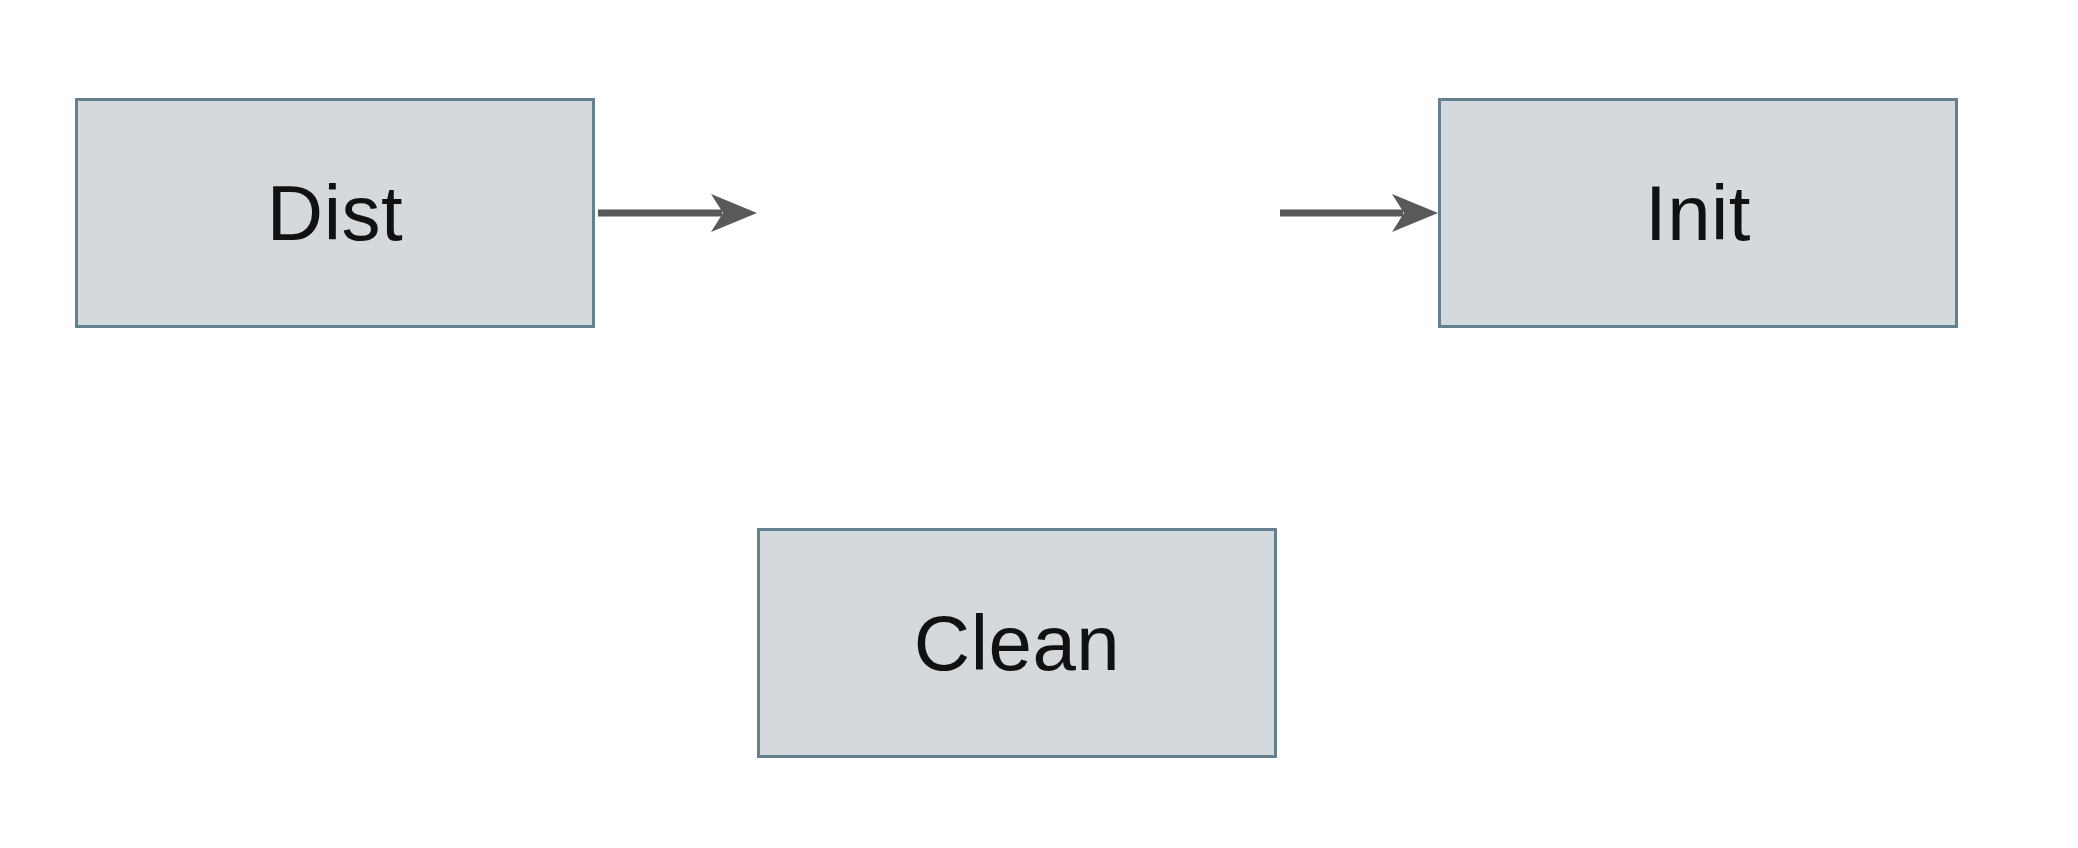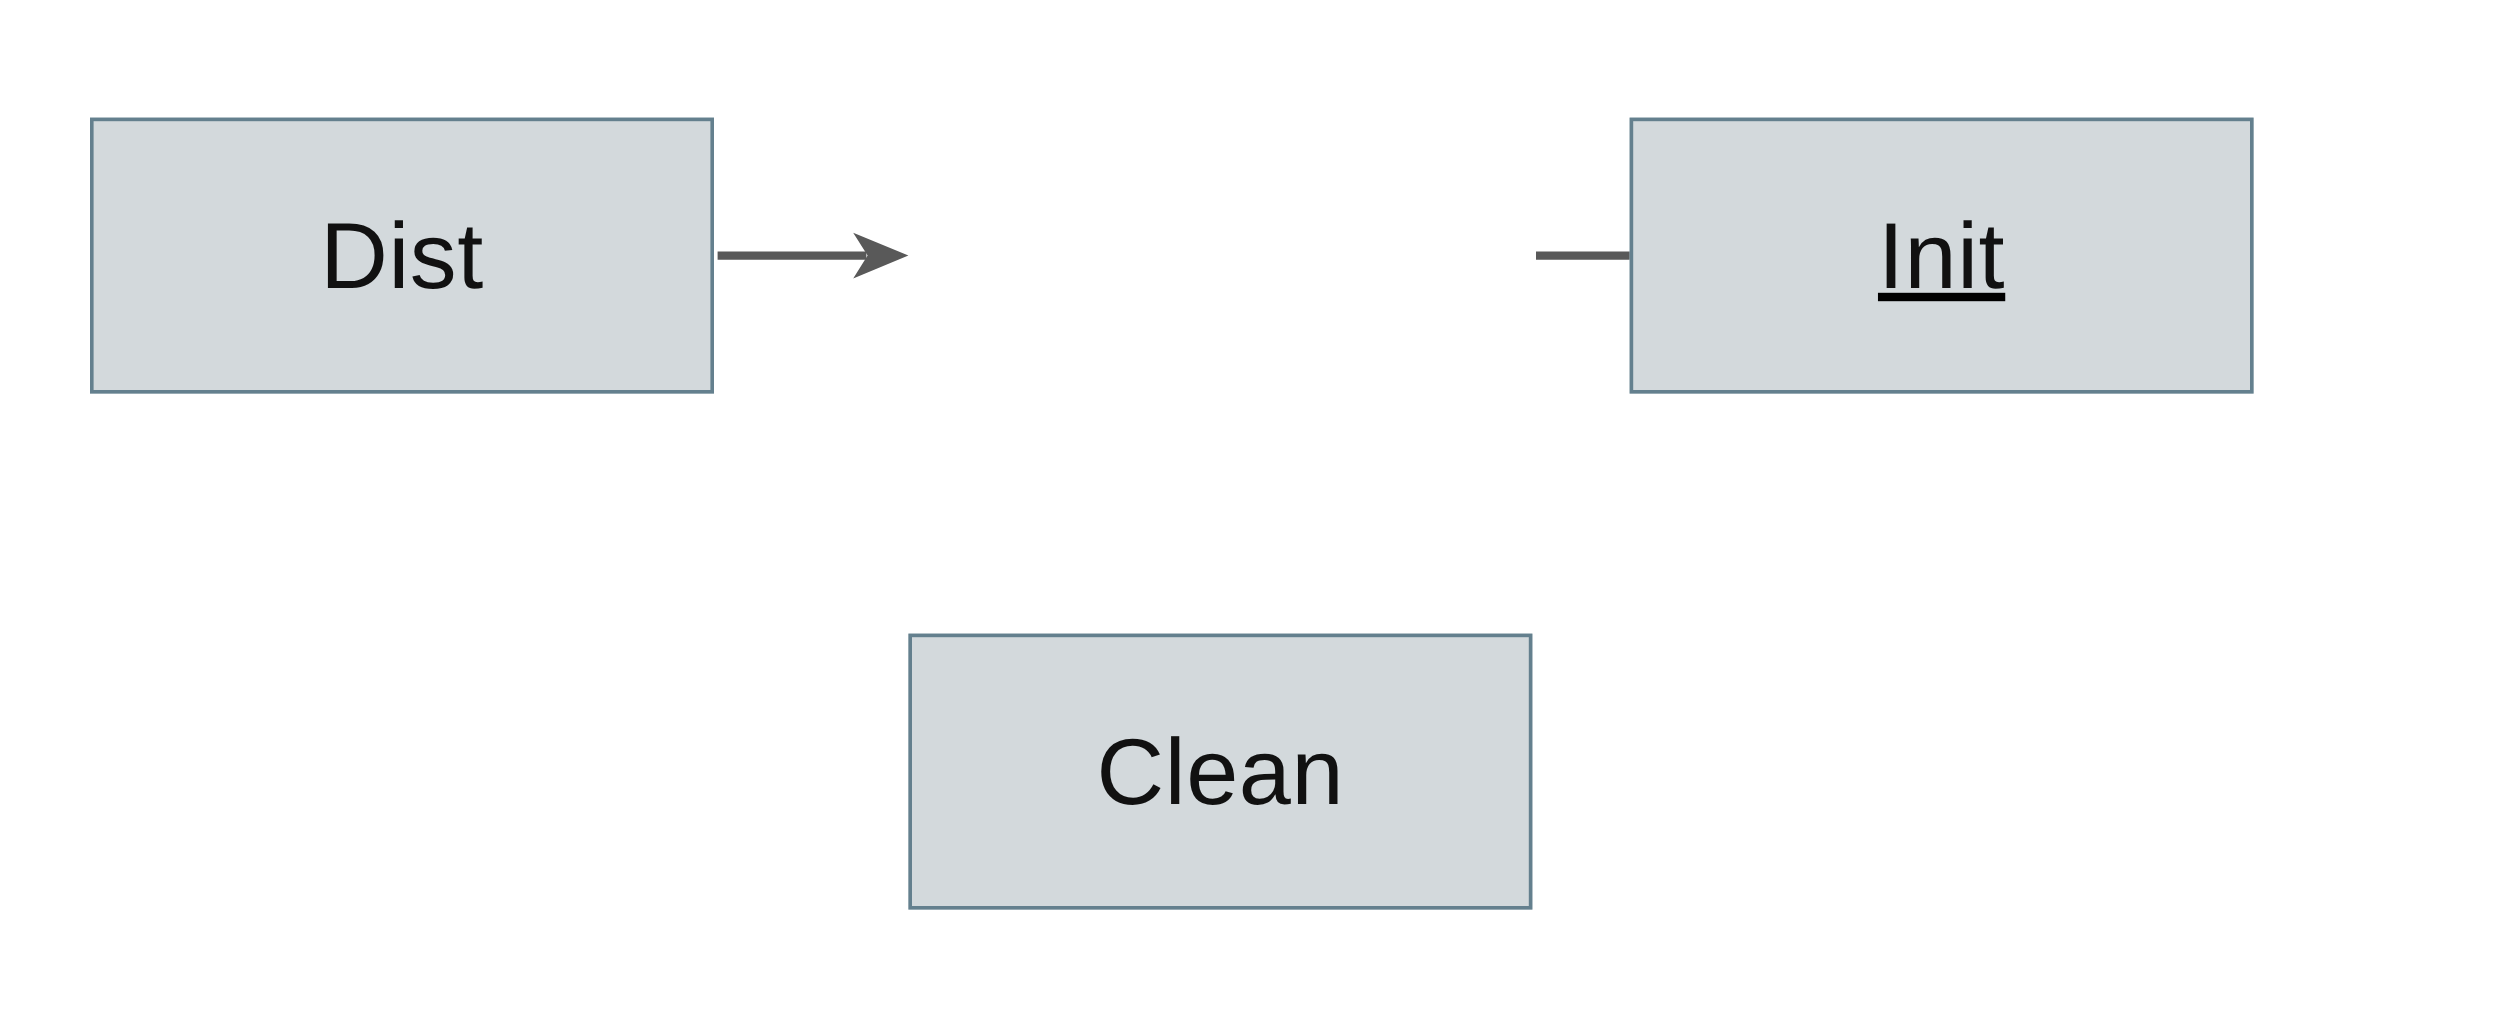--- a/index.html
+++ b/index.html
@@ -36,21 +36,21 @@
   .node-label {
     font-size: 78px;
     font-weight: 400;
     color: var(--text);
     letter-spacing: 0.5px;
     white-space: nowrap;
     line-height: 1;
   }
   .node-dist    { left: 75px;   top: 98px;  }
   .node-compile { left: 757px;  top: 98px;  }
-  .node-init    { left: 1358px; top: 98px; text-decoration: underline;  }
+  .node-init    { left: 1438px; top: 98px;  }
   .node-clean   { left: 757px;  top: 528px; }
   .edges-layer {
     position: absolute;
     left: 0; top: 0;
     width: 2078px;
     height: 848px;
     pointer-events: none;
   }
 </style>
 </head>

